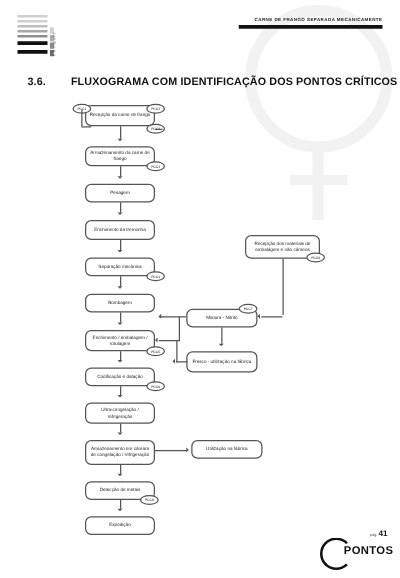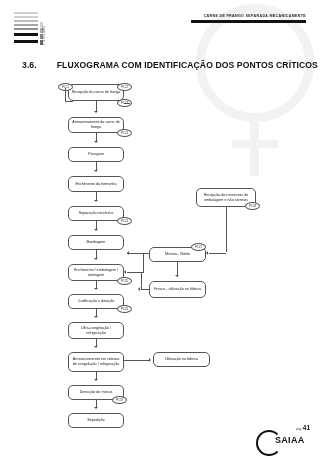--- a/index.html
+++ b/index.html
@@ -229,17 +229,17 @@
 
   </div>
 
   <div class="footer">
     <div class="pg">
       <span>pág.</span>
       <b>41</b>
     </div>
     <div class="logo">
       <div class="ring"></div>
-      <div class="word">SAIAA</div>
+      <div class="word">PONTOS</div>
     </div>
   </div>
 
 </div>
 
 </body></html>

